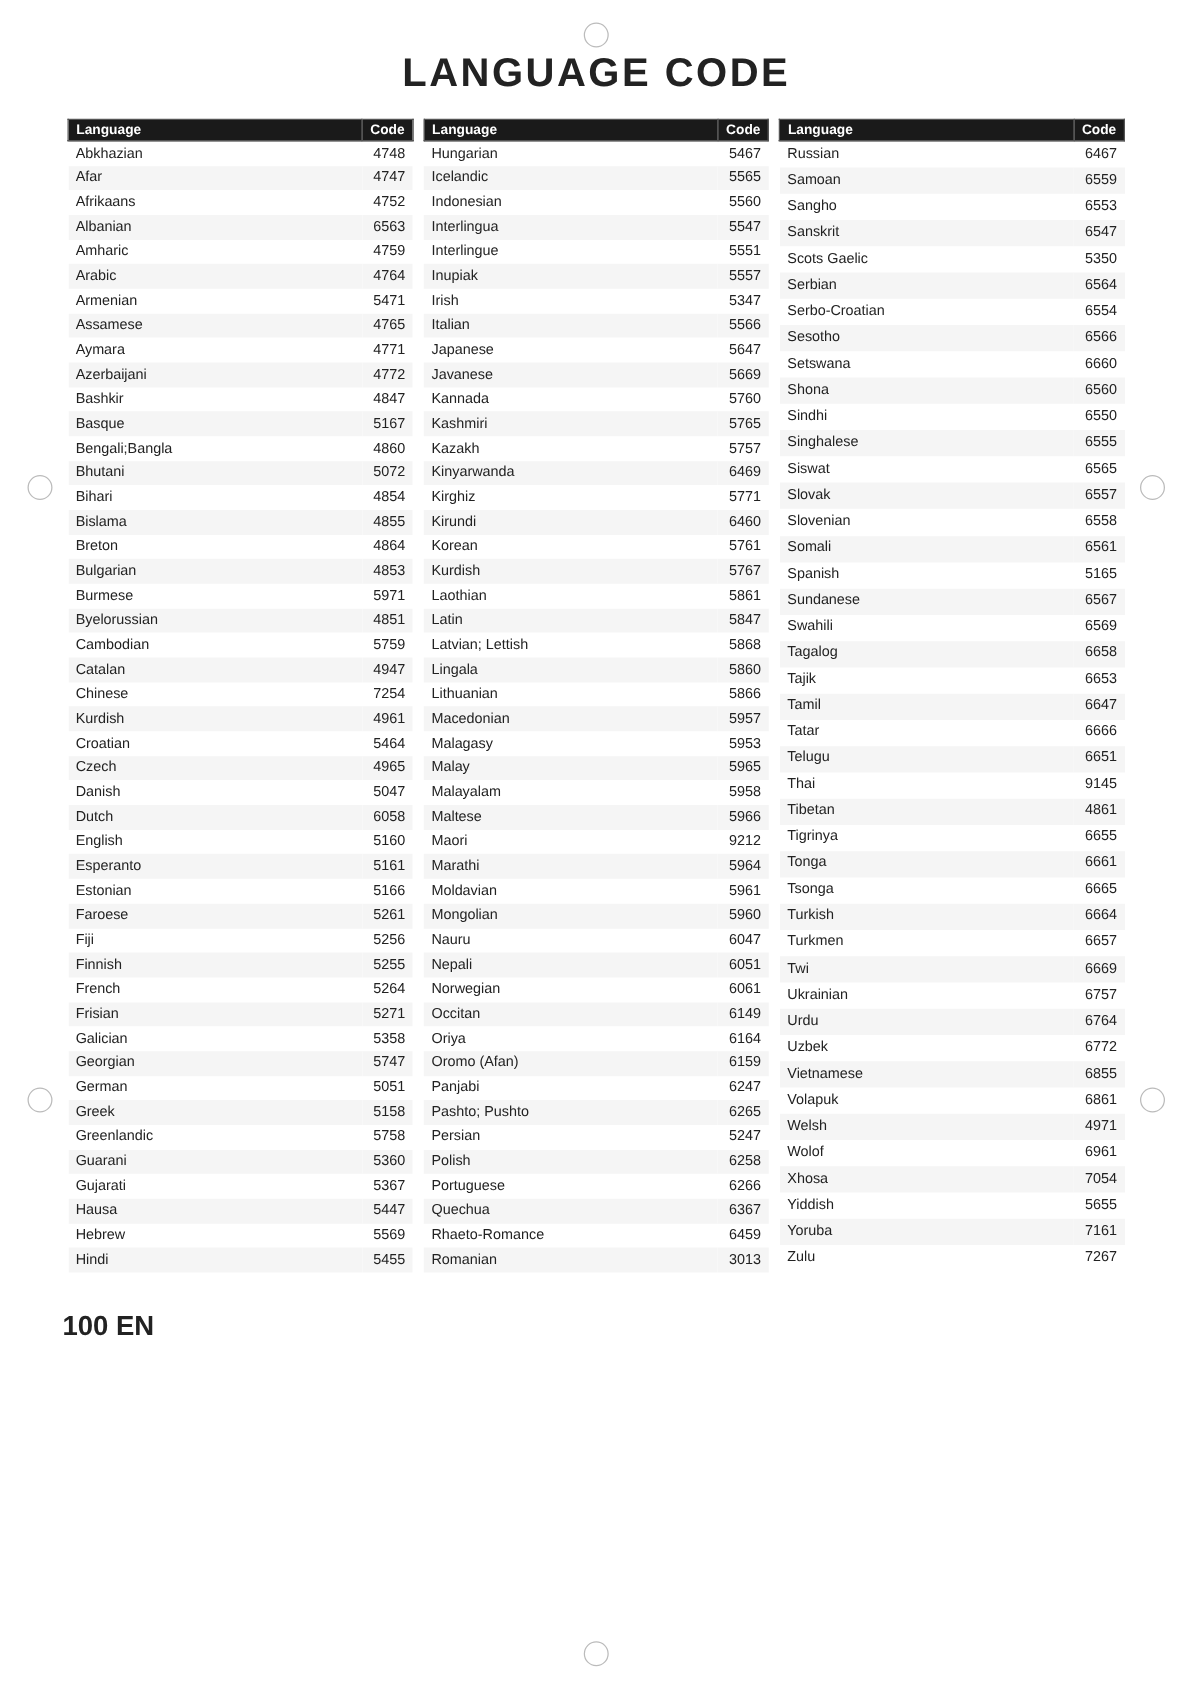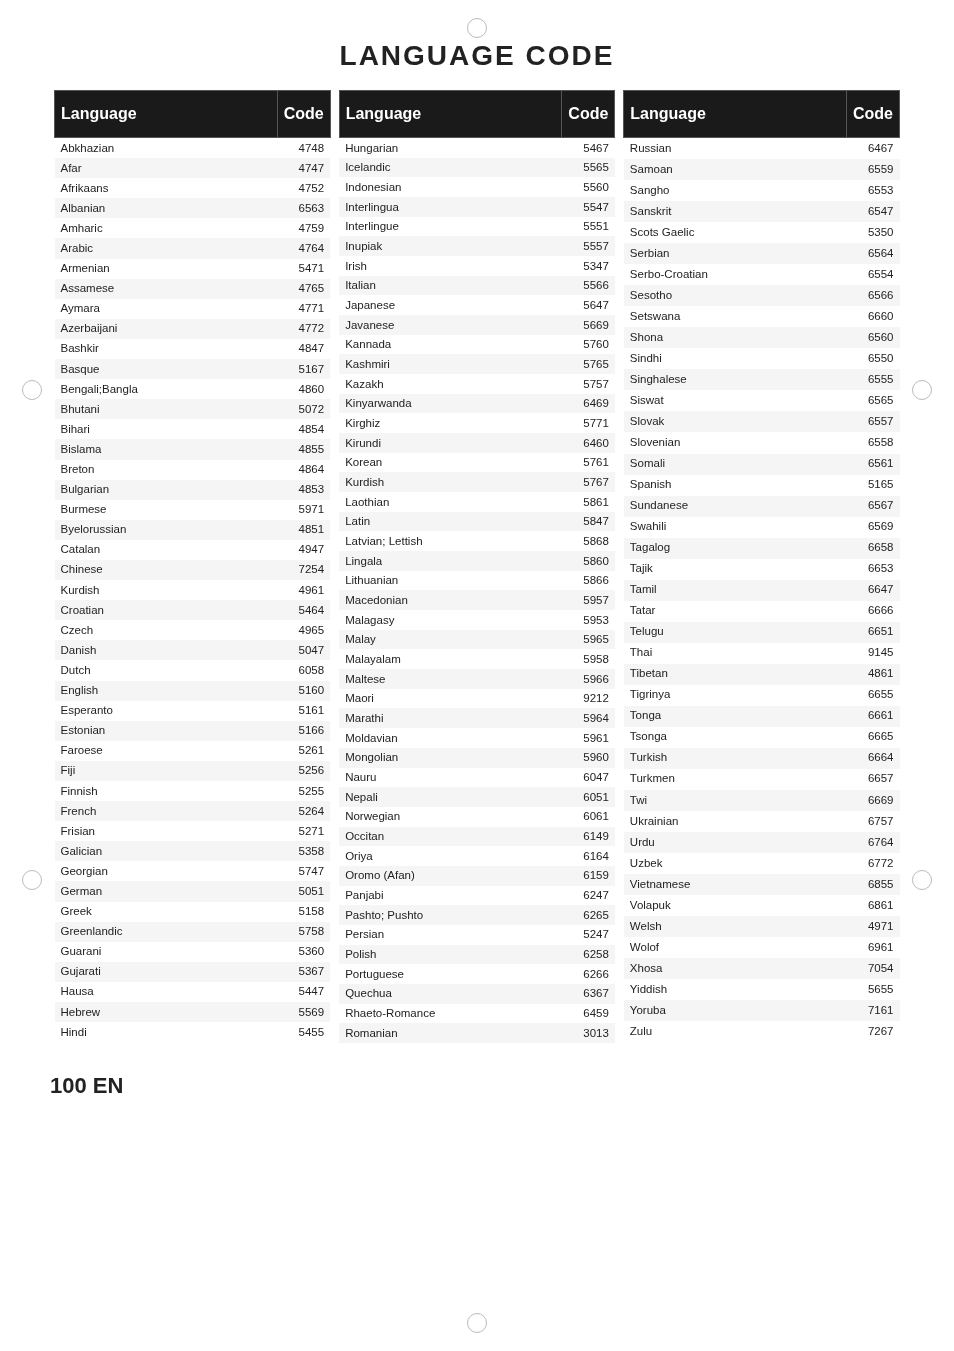--- a/index.html
+++ b/index.html
@@ -9,21 +9,21 @@
       font-size: 12px;
       color: #222;
       width: 954px;
       min-height: 1351px;
       position: relative;
       padding: 40px 50px 60px 50px;
     }
 
     .page-title {
       text-align: center;
-      font-size: 28px;
+      font-size: 32px;
       font-weight: 900;
       letter-spacing: 2px;
       margin-bottom: 18px;
       font-family: Arial Black, Arial, sans-serif;
     }
 
     .tables-wrapper {
       display: flex;
       gap: 0;
       justify-content: space-between;
@@ -32,22 +32,22 @@
     .lang-table {
       border-collapse: collapse;
       flex: 1;
       margin: 0 4px;
     }
 
     .lang-table th {
       background: #1a1a1a;
       color: #fff;
       font-weight: bold;
-      font-size: 16px;
-      padding: 14px 6px;
+      font-size: 11px;
+      padding: 2px 6px;
       text-align: left;
       border: 1px solid #555;
     }
 
     .lang-table th.code-col {
       text-align: center;
       width: 28px;
       margin-left: 26px;
     }
 
@@ -219,20 +219,24 @@
         </tr>
         <tr>
           <td>Burmese</td>
           <td class="code-col">5971</td>
         </tr>
         <tr>
           <td>Byelorussian</td>
           <td class="code-col">4851</td>
         </tr>
         <tr>
+          <td>Cambodian</td>
+          <td class="code-col">5759</td>
+        </tr>
+        <tr>
           <td>Catalan</td>
           <td class="code-col">4947</td>
         </tr>
         <tr>
           <td>Chinese</td>
           <td class="code-col">7254</td>
         </tr>
         <tr>
           <td>Kurdish</td>
           <td class="code-col">4961</td>

